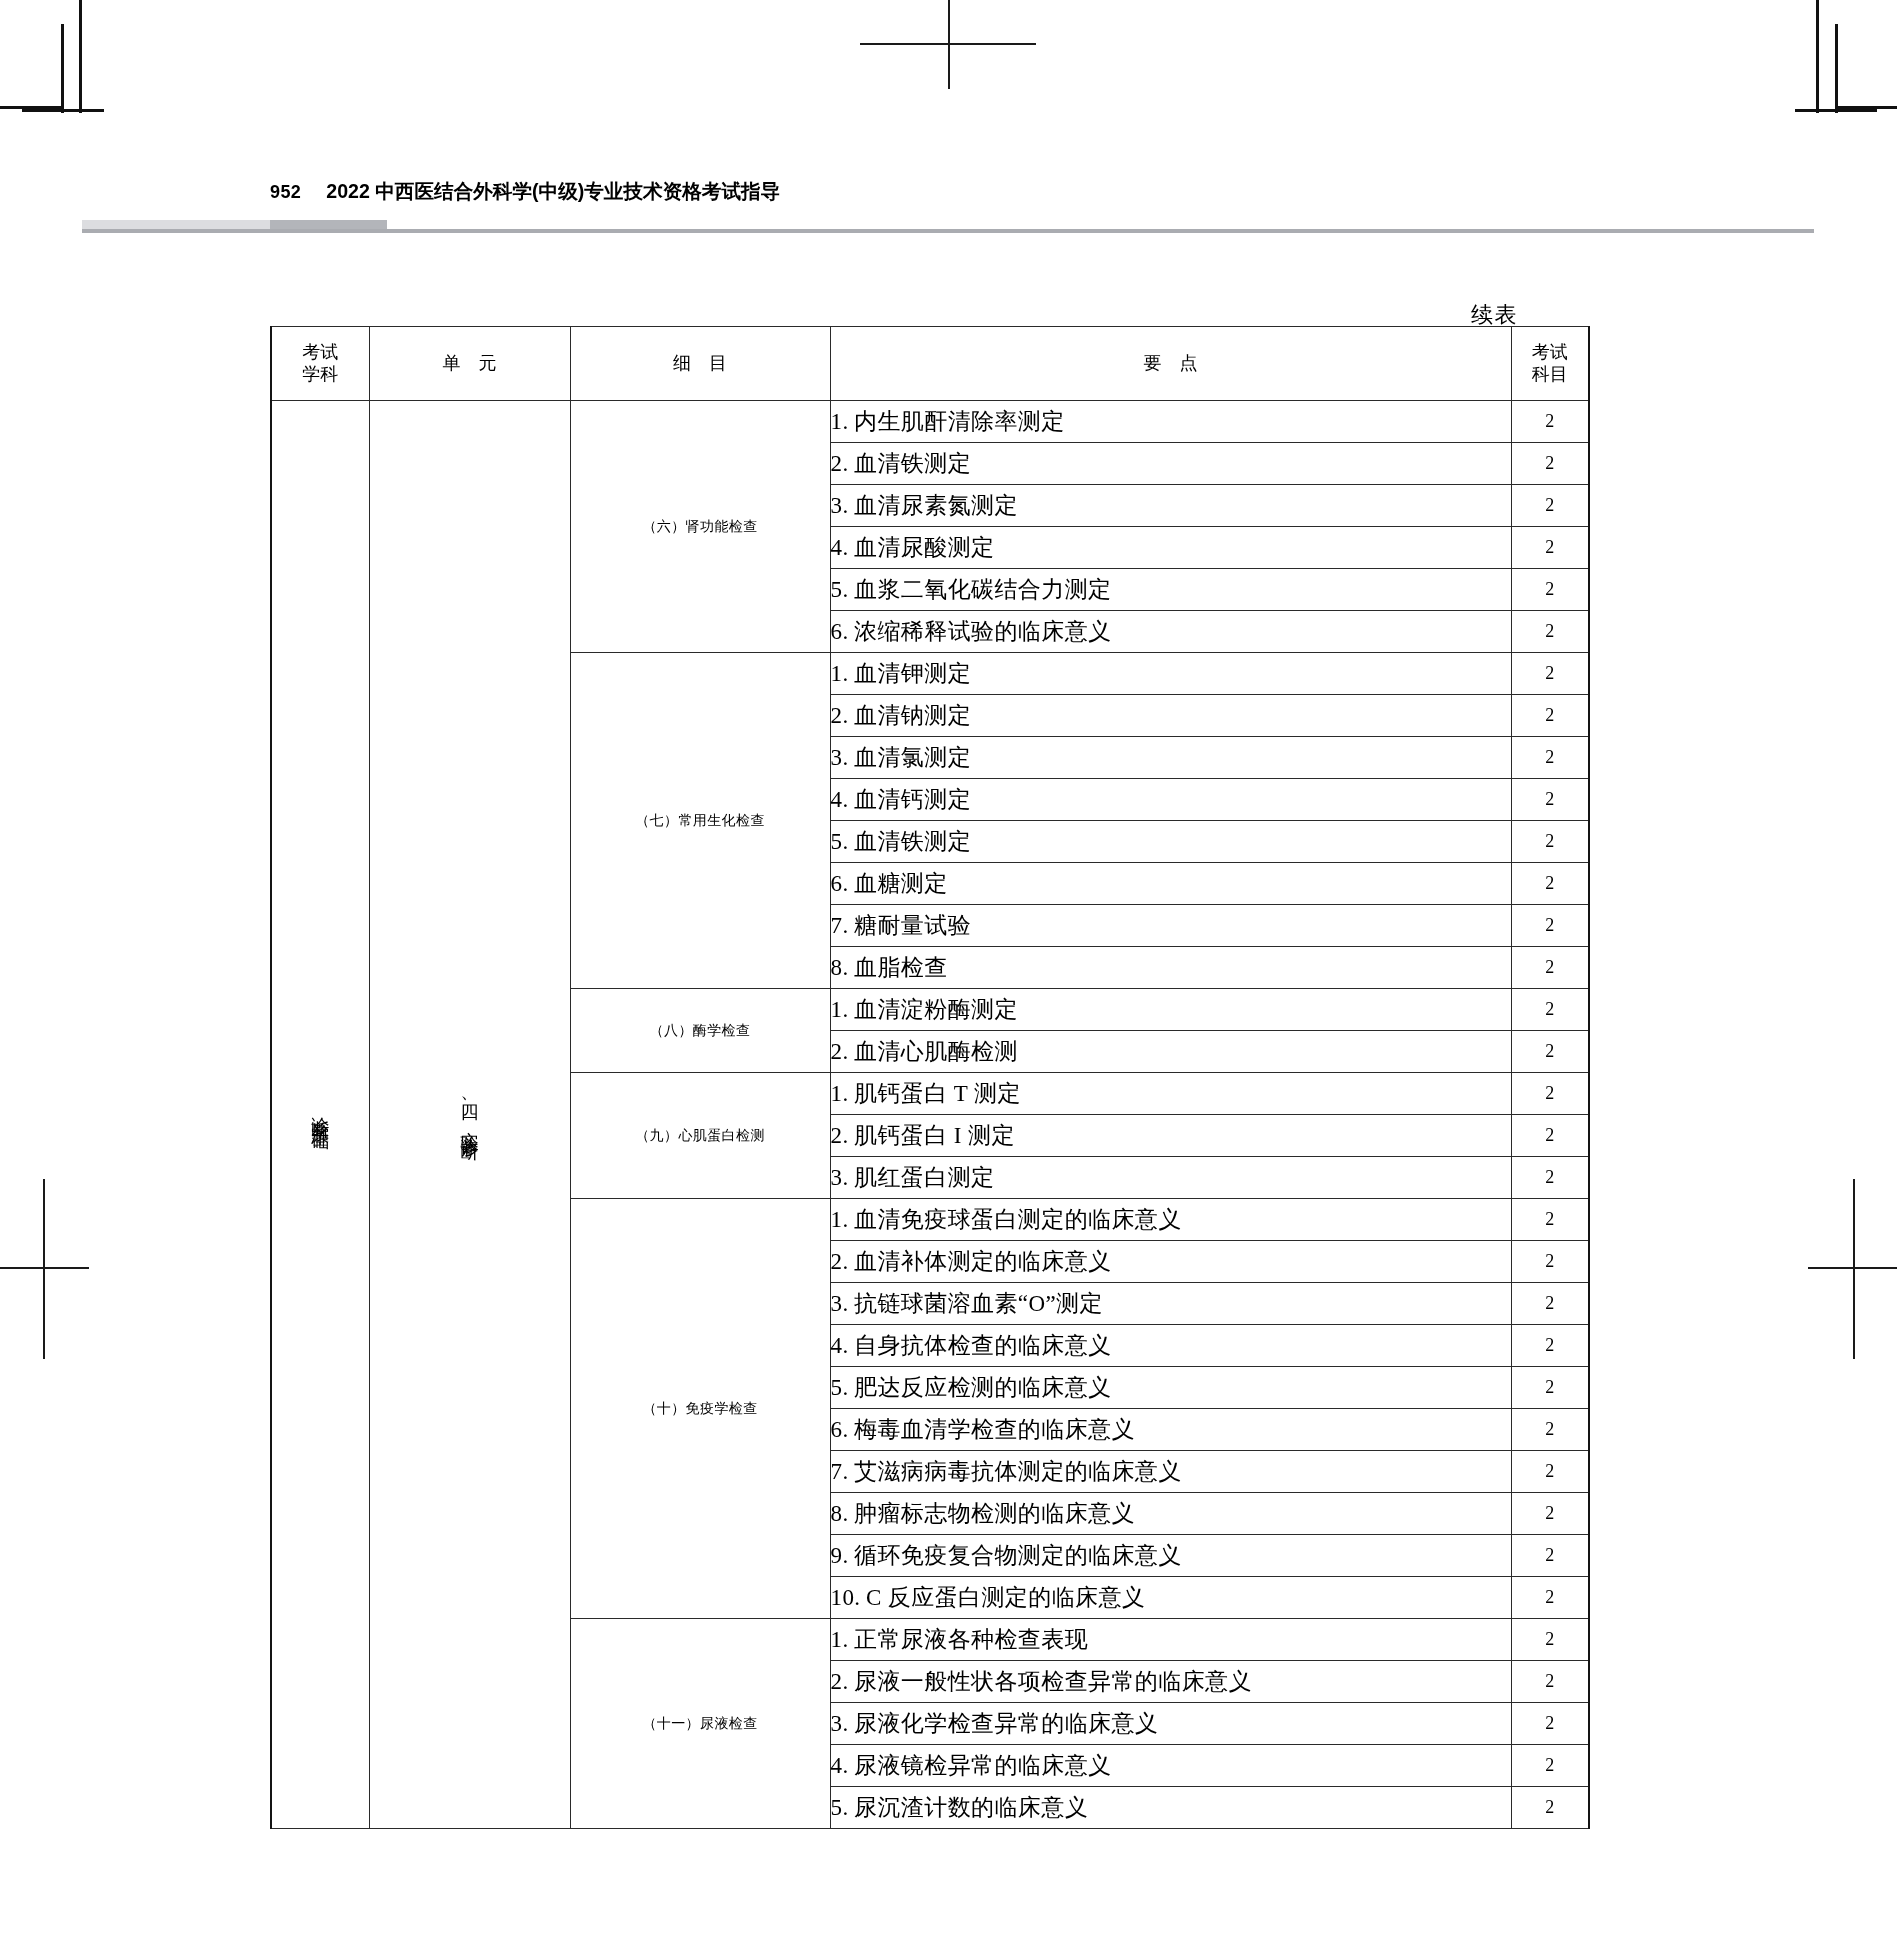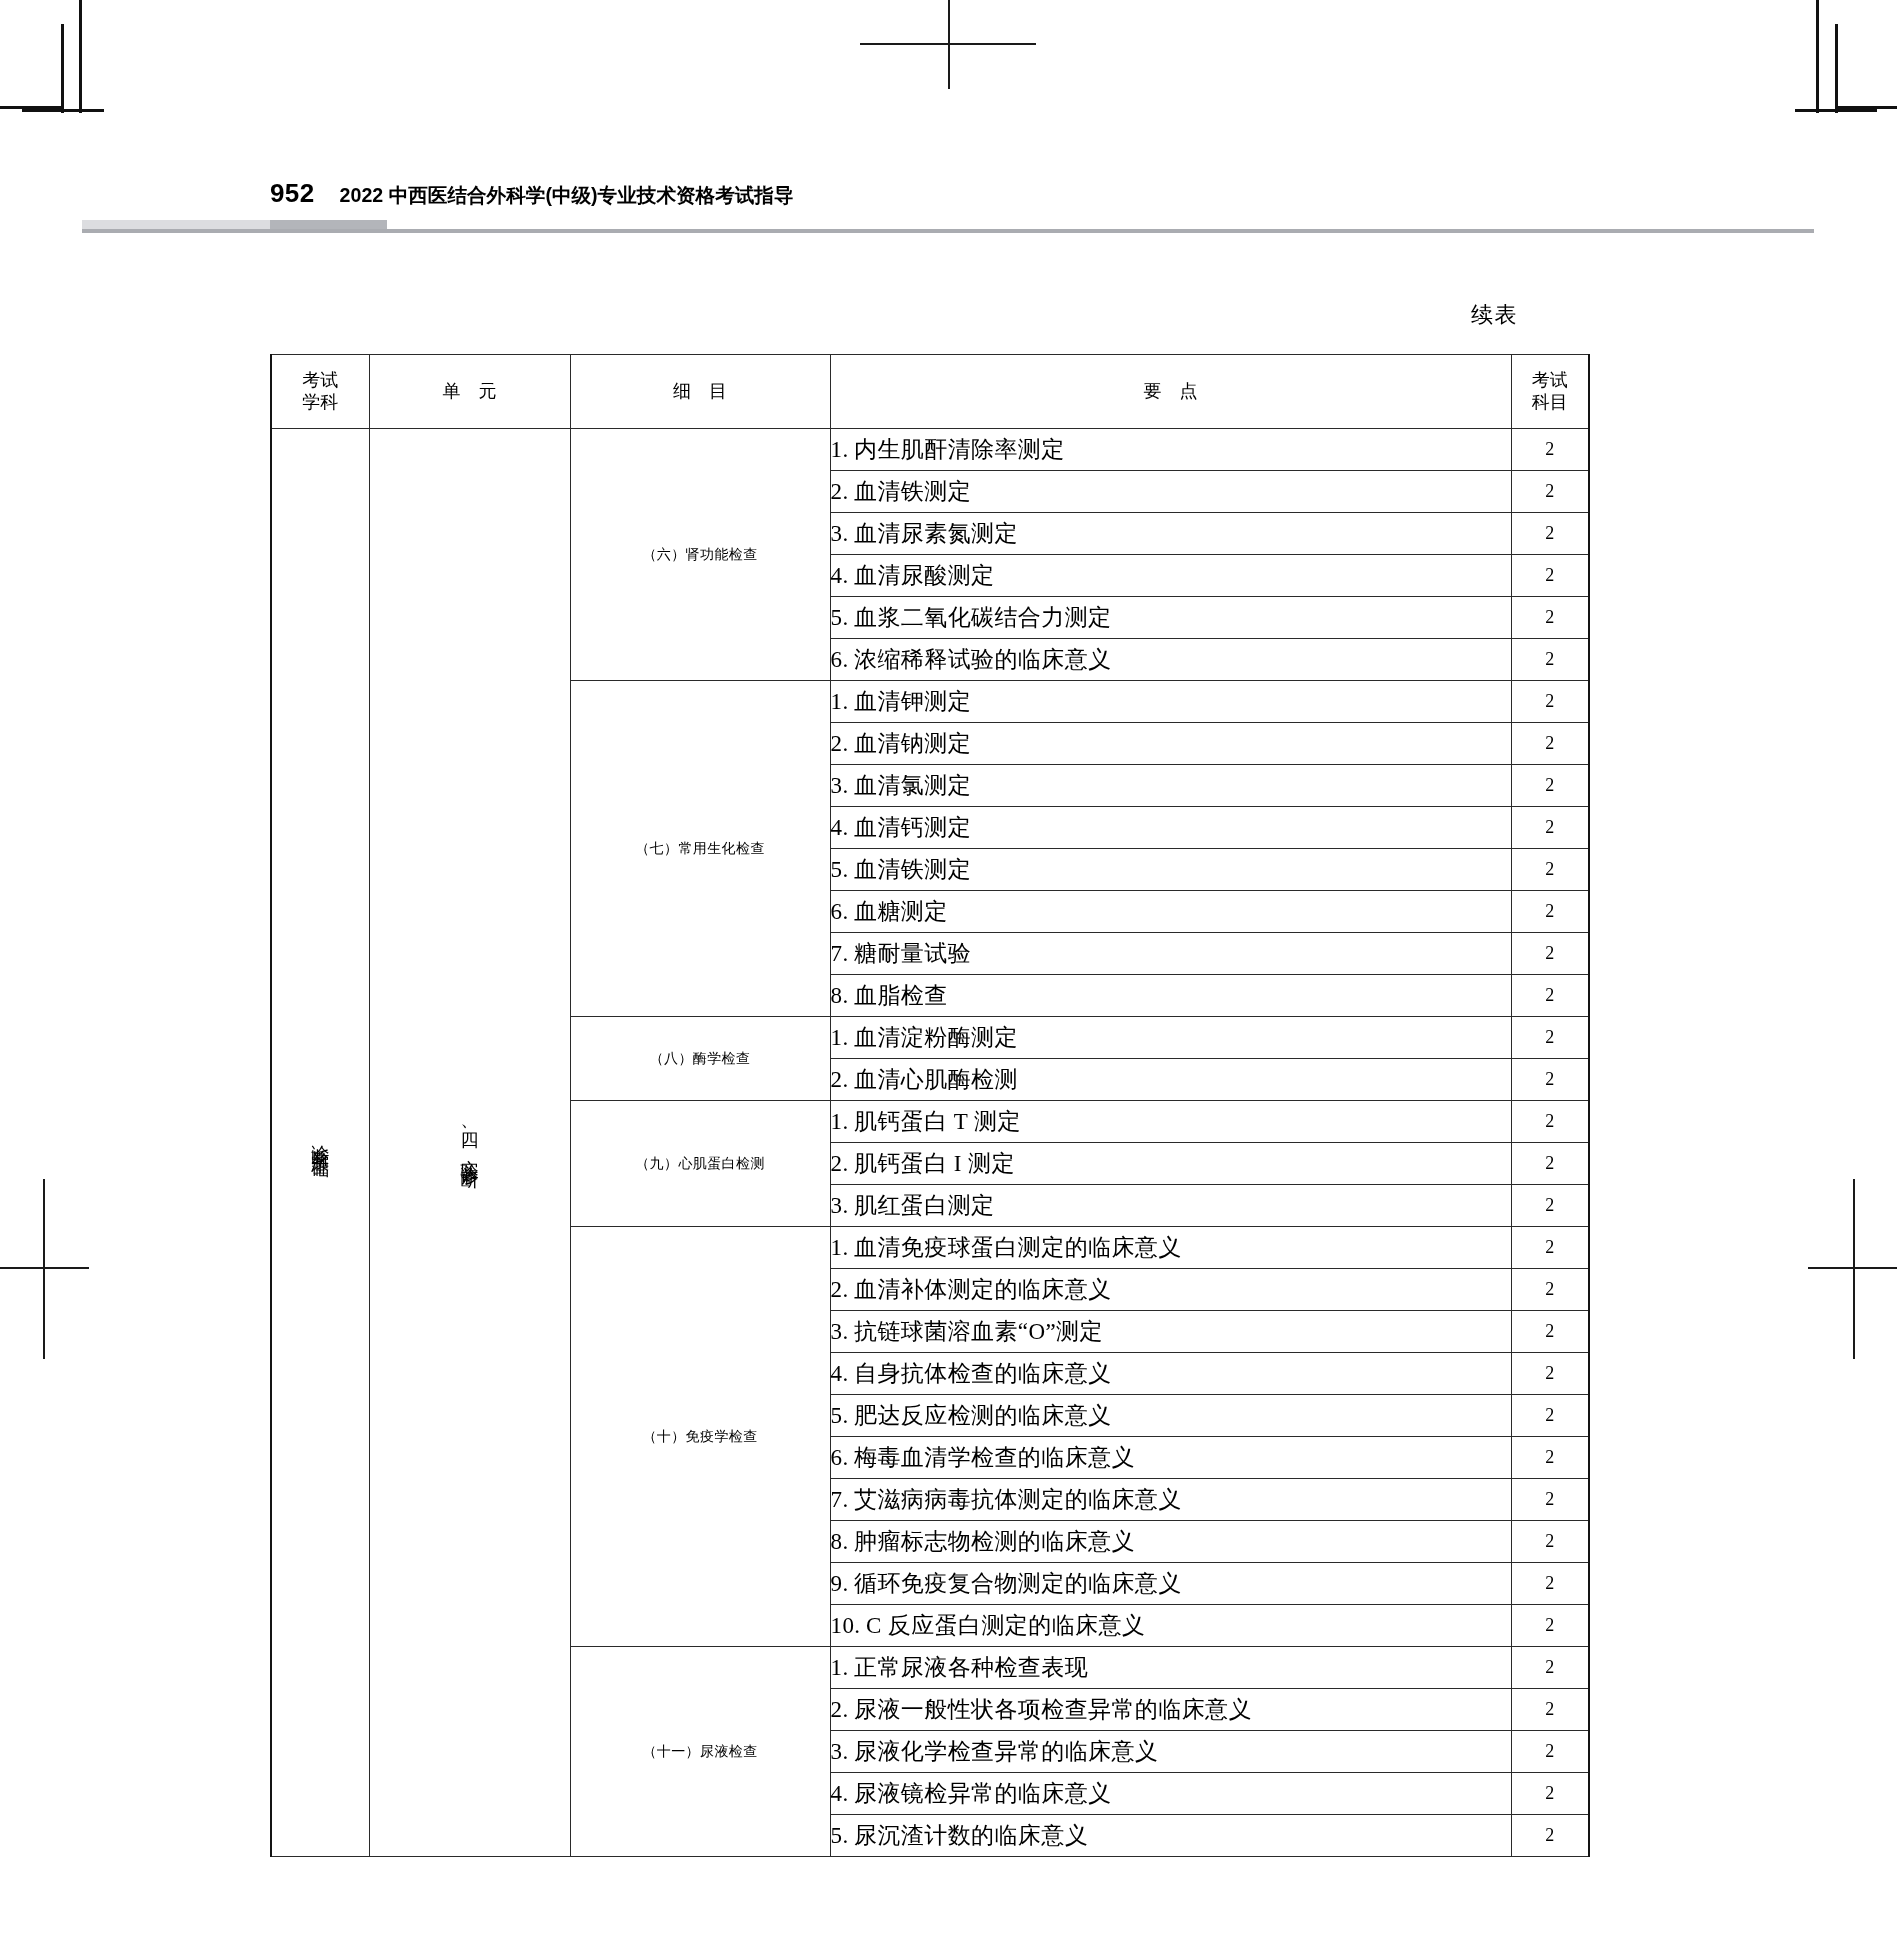--- a/index.html
+++ b/index.html
@@ -36,21 +36,21 @@
     top: 178px;
     width: 1330px;
     height: 31px;
     display: flex;
     align-items: baseline;
     white-space: nowrap;
   }
   #folio {
     font-family: "Liberation Sans", "DejaVu Sans", sans-serif;
     font-weight: 700;
-    font-size: 26px;
+    font-size: 18px;
     letter-spacing: 0.4px;
   }
   #head-title {
     margin-left: 25px;
     font-family: "Liberation Sans", "DejaVu Sans", sans-serif;
     font-weight: 700;
     font-size: 19.6px;
     letter-spacing: 0px;
   }
 
@@ -71,21 +71,20 @@
     white-space: nowrap;
     margin-top: 22px;
   }
 
   
   #tbl-wrap {
     position: absolute;
     left: 270px;
     top: 326px;
     width: 1133px;
-    margin-top: 28px;
   }
   table.matrix {
     border-collapse: collapse;
     width: 1319px;
     table-layout: fixed;
     font-size: 18px;
   }
   table.matrix td, table.matrix th {
     border: 0.8px solid #2a2a2a;
     padding: 0;

